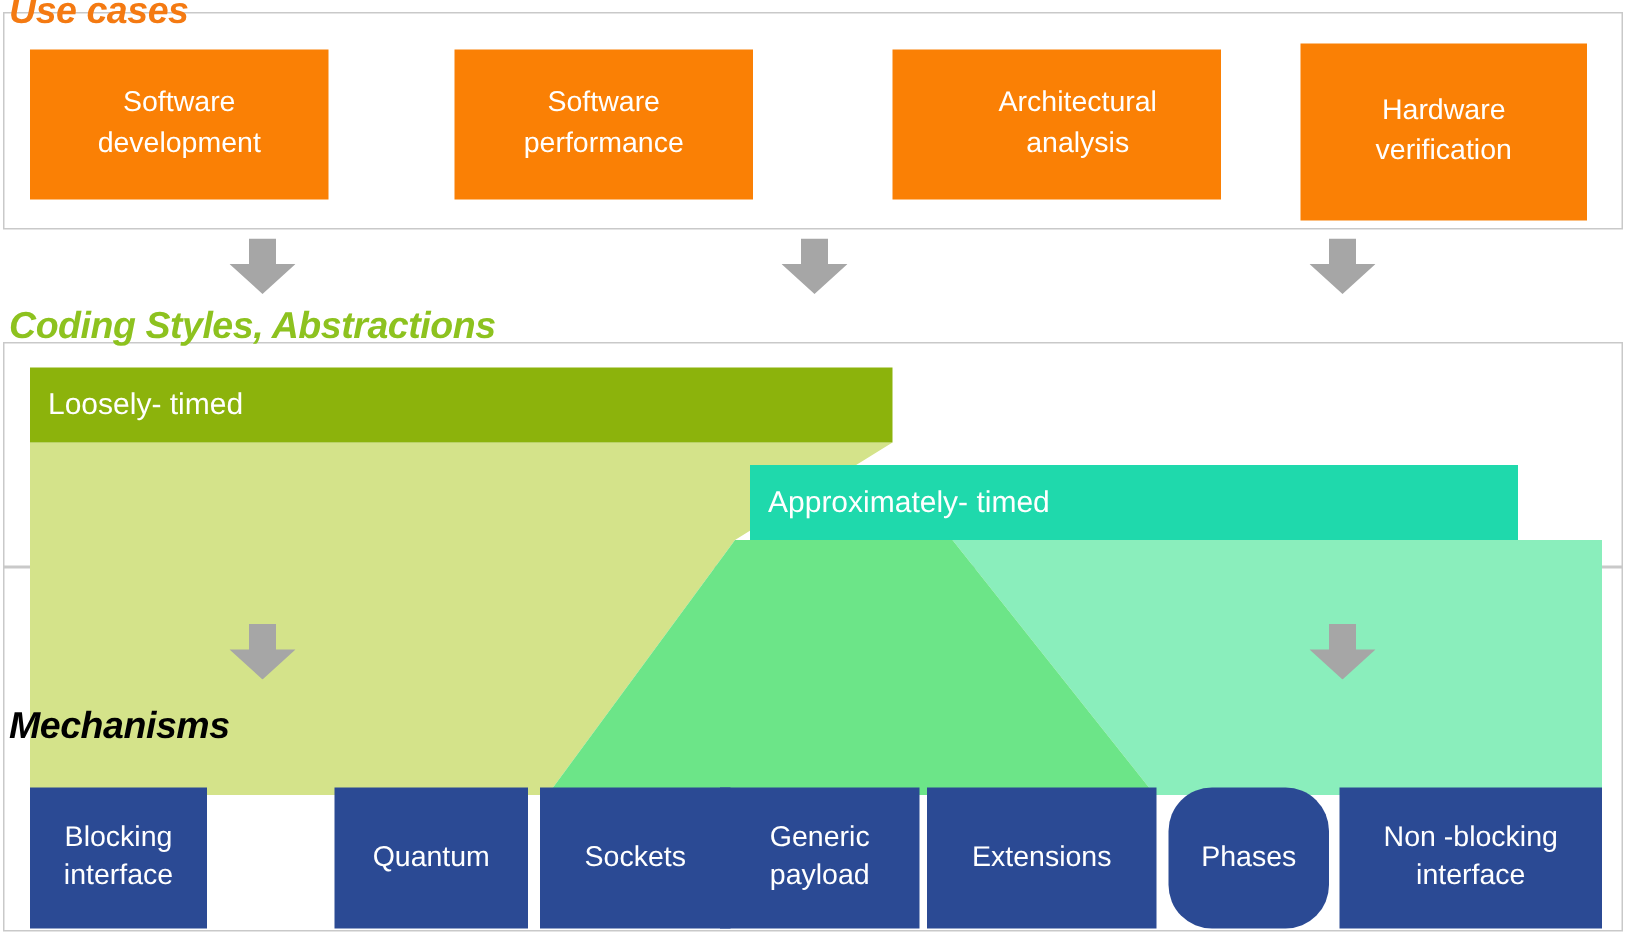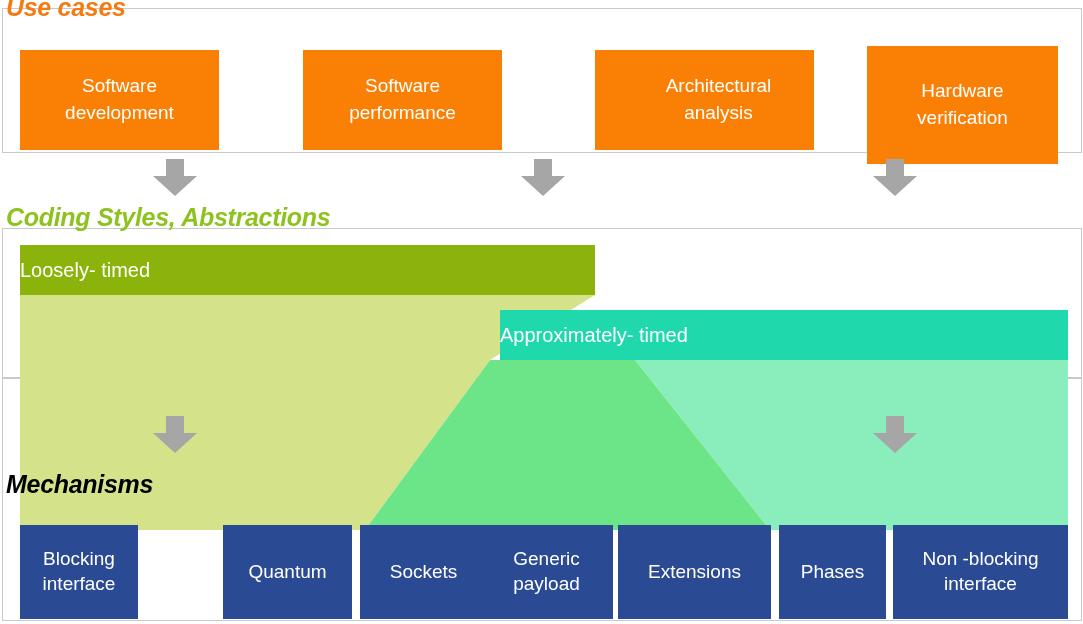--- a/index.html
+++ b/index.html
@@ -32,42 +32,41 @@
 
   
   .ucbox{
     position:absolute;
     background:#fa8005;
     color:#ffffff;
     display:flex;align-items:center;justify-content:center;
     text-align:center;
     font-size:19px;line-height:1.42;
     z-index:20;
-    margin-top:17px;
   }
 
   
   .arrow{position:absolute;z-index:30;}
   .arrow svg{display:block;}
 
   
   .flowsvg{position:absolute;left:0;top:0;width:1083px;height:624px;z-index:5;pointer-events:none;}
 
   
   .stylebar{
     position:absolute;
     color:#ffffff;
     display:flex;align-items:center;
     font-size:20px;
-    padding-left:0;
+    padding-left:12px;
     box-sizing:border-box;
     z-index:22;
   }
   #bar-lt{left:20px;top:245px;width:575px;height:50px;background:#8cb30c;}
-  #bar-at{left:500px;top:310px;width:568px;height:50px;background:#1fd9ac;}
+  #bar-at{left:500px;top:310px;width:512px;height:50px;background:#1fd9ac;}
   #bar-at .lbl{letter-spacing:0px;}
 
   
   .mechbox{
     position:absolute;
     background:#2b4a94;
     color:#ffffff;
     display:flex;align-items:center;justify-content:center;
     text-align:center;
     font-size:19px;line-height:1.3;
@@ -185,21 +184,21 @@
       <span>payload</span>
     </div>
   </div>
 
   <div class="mechbox" style="left:618px;width:153px;">
     <div>
       <span>Extensions</span>
     </div>
   </div>
 
-  <div class="mechbox" style="left:779px;width:107px;">
+  <div class="mechbox" style="left:779px;width:107px;border-radius:29px;">
     <div>
       <span>Phases</span>
     </div>
   </div>
 
   <div class="mechbox" style="left:893px;width:175px;">
     <div>
       <span>Non -blocking</span><br>
       <span>interface</span>
     </div>

